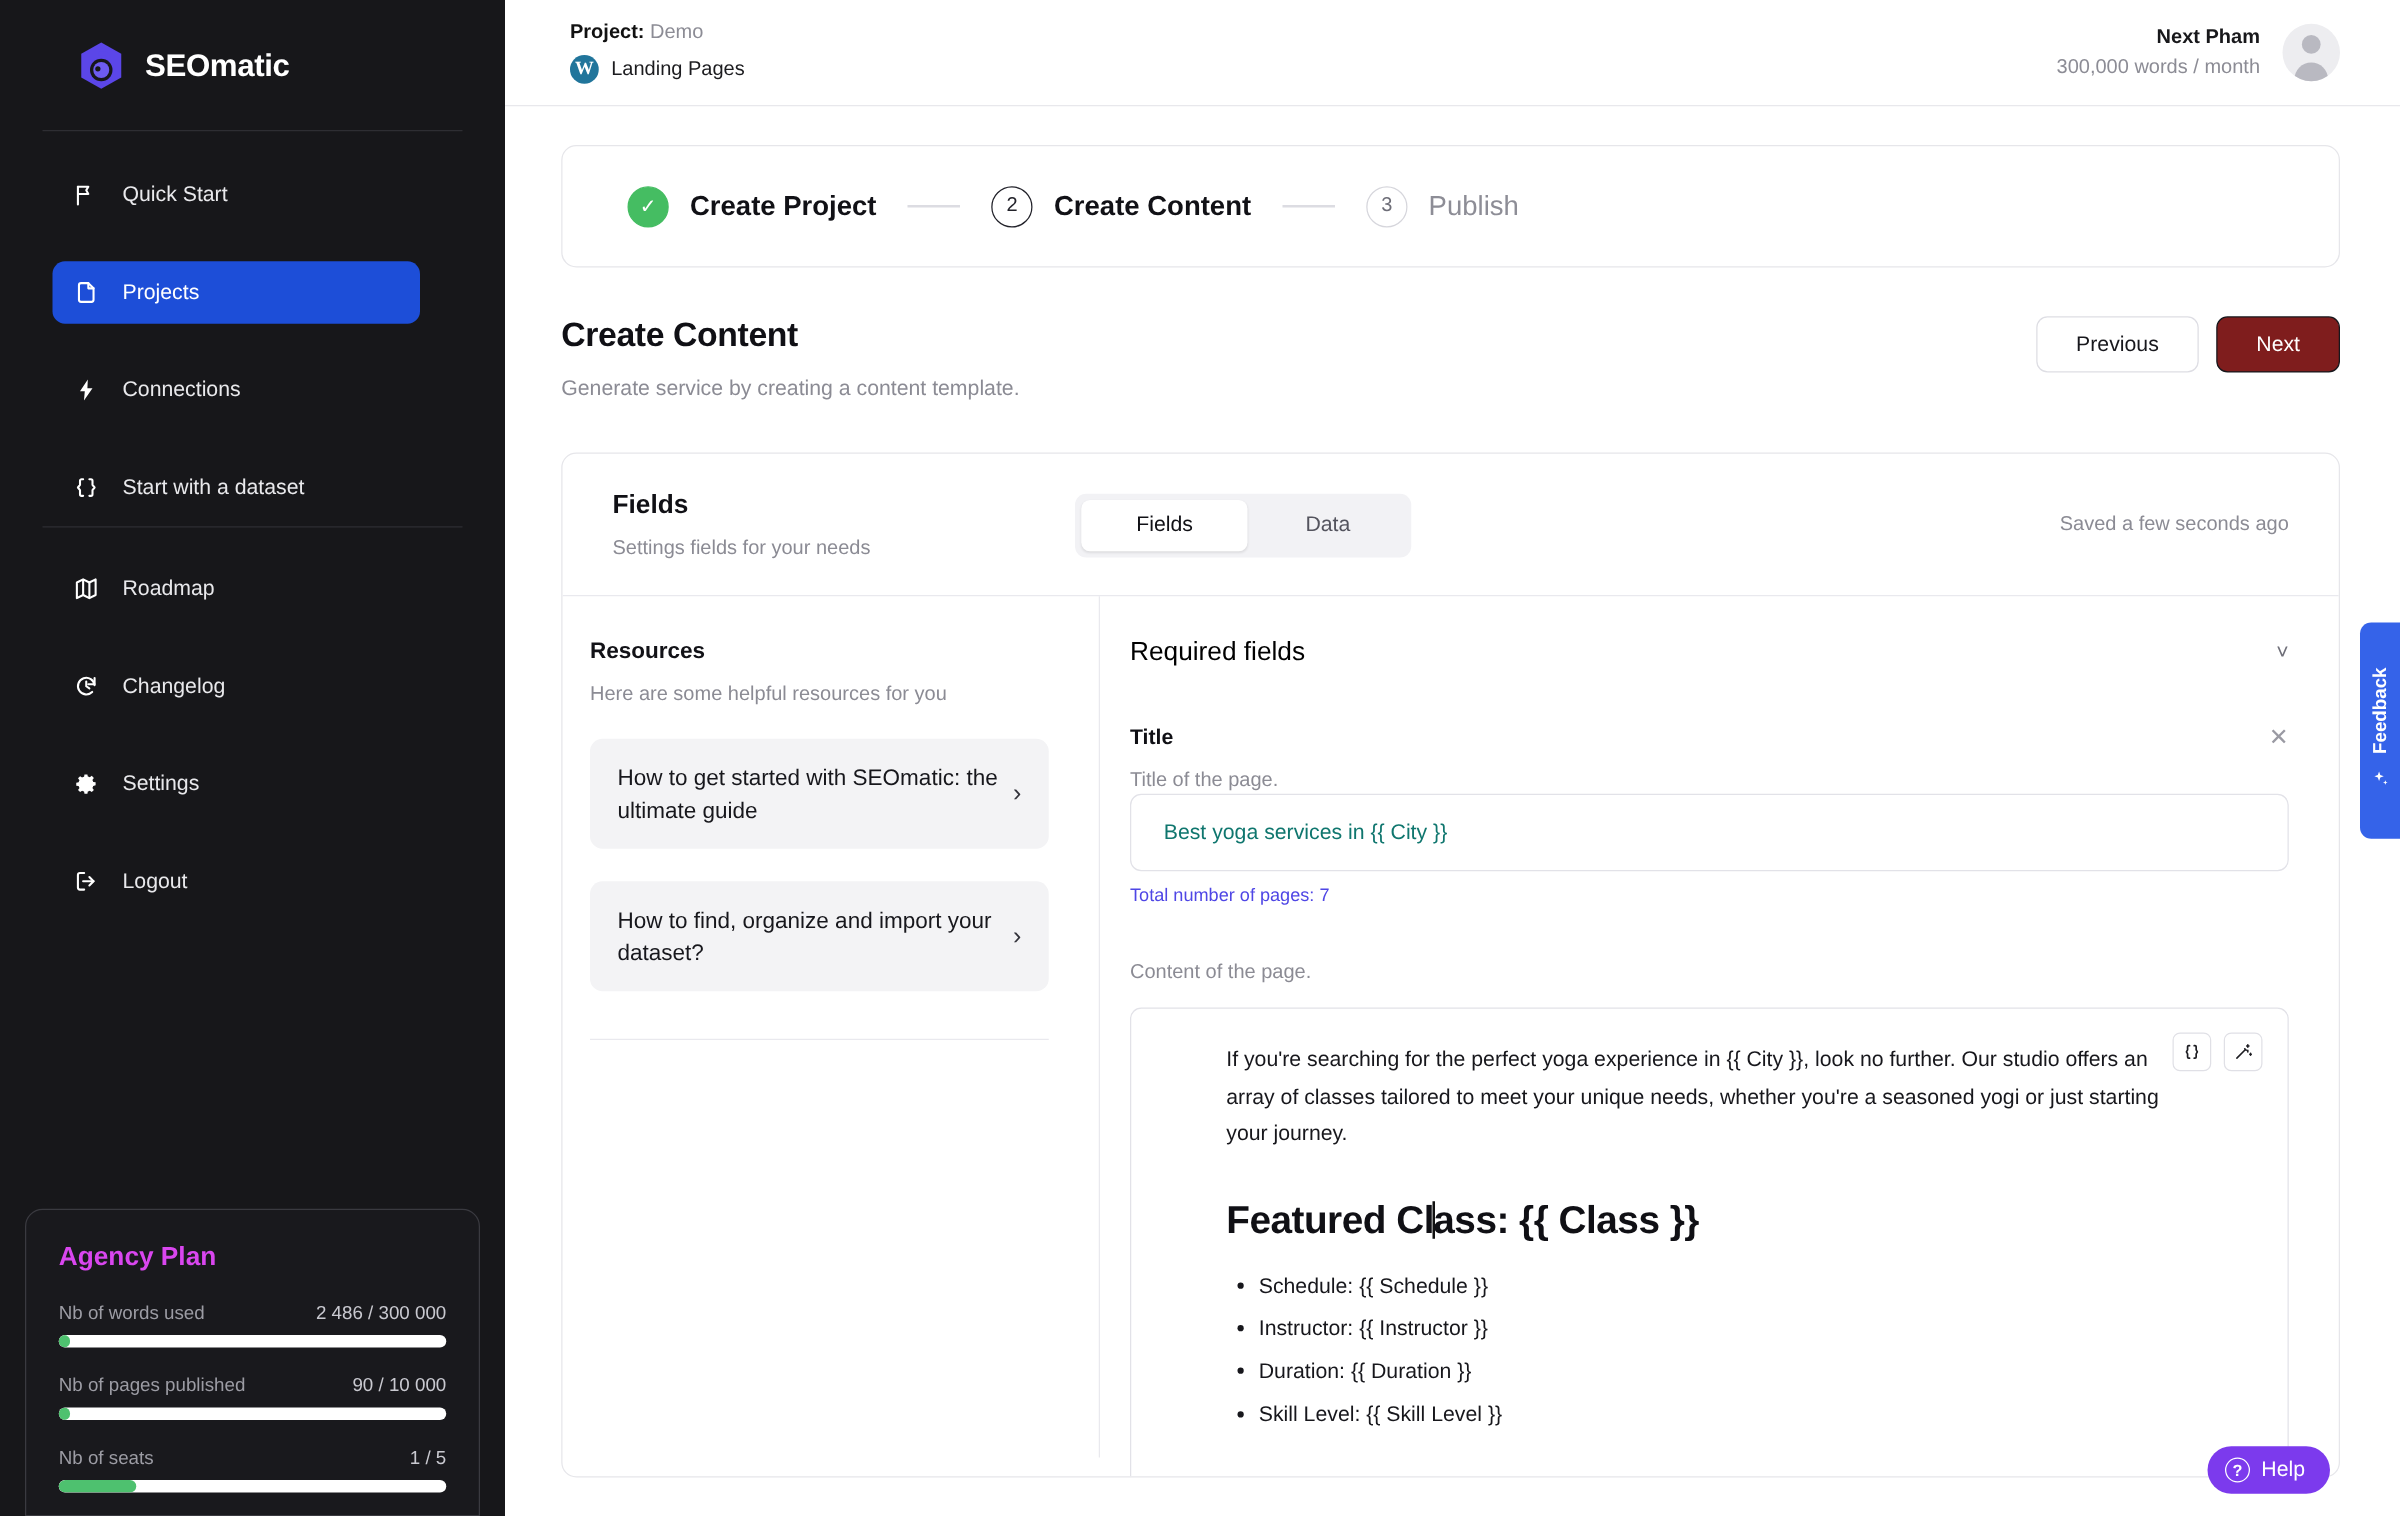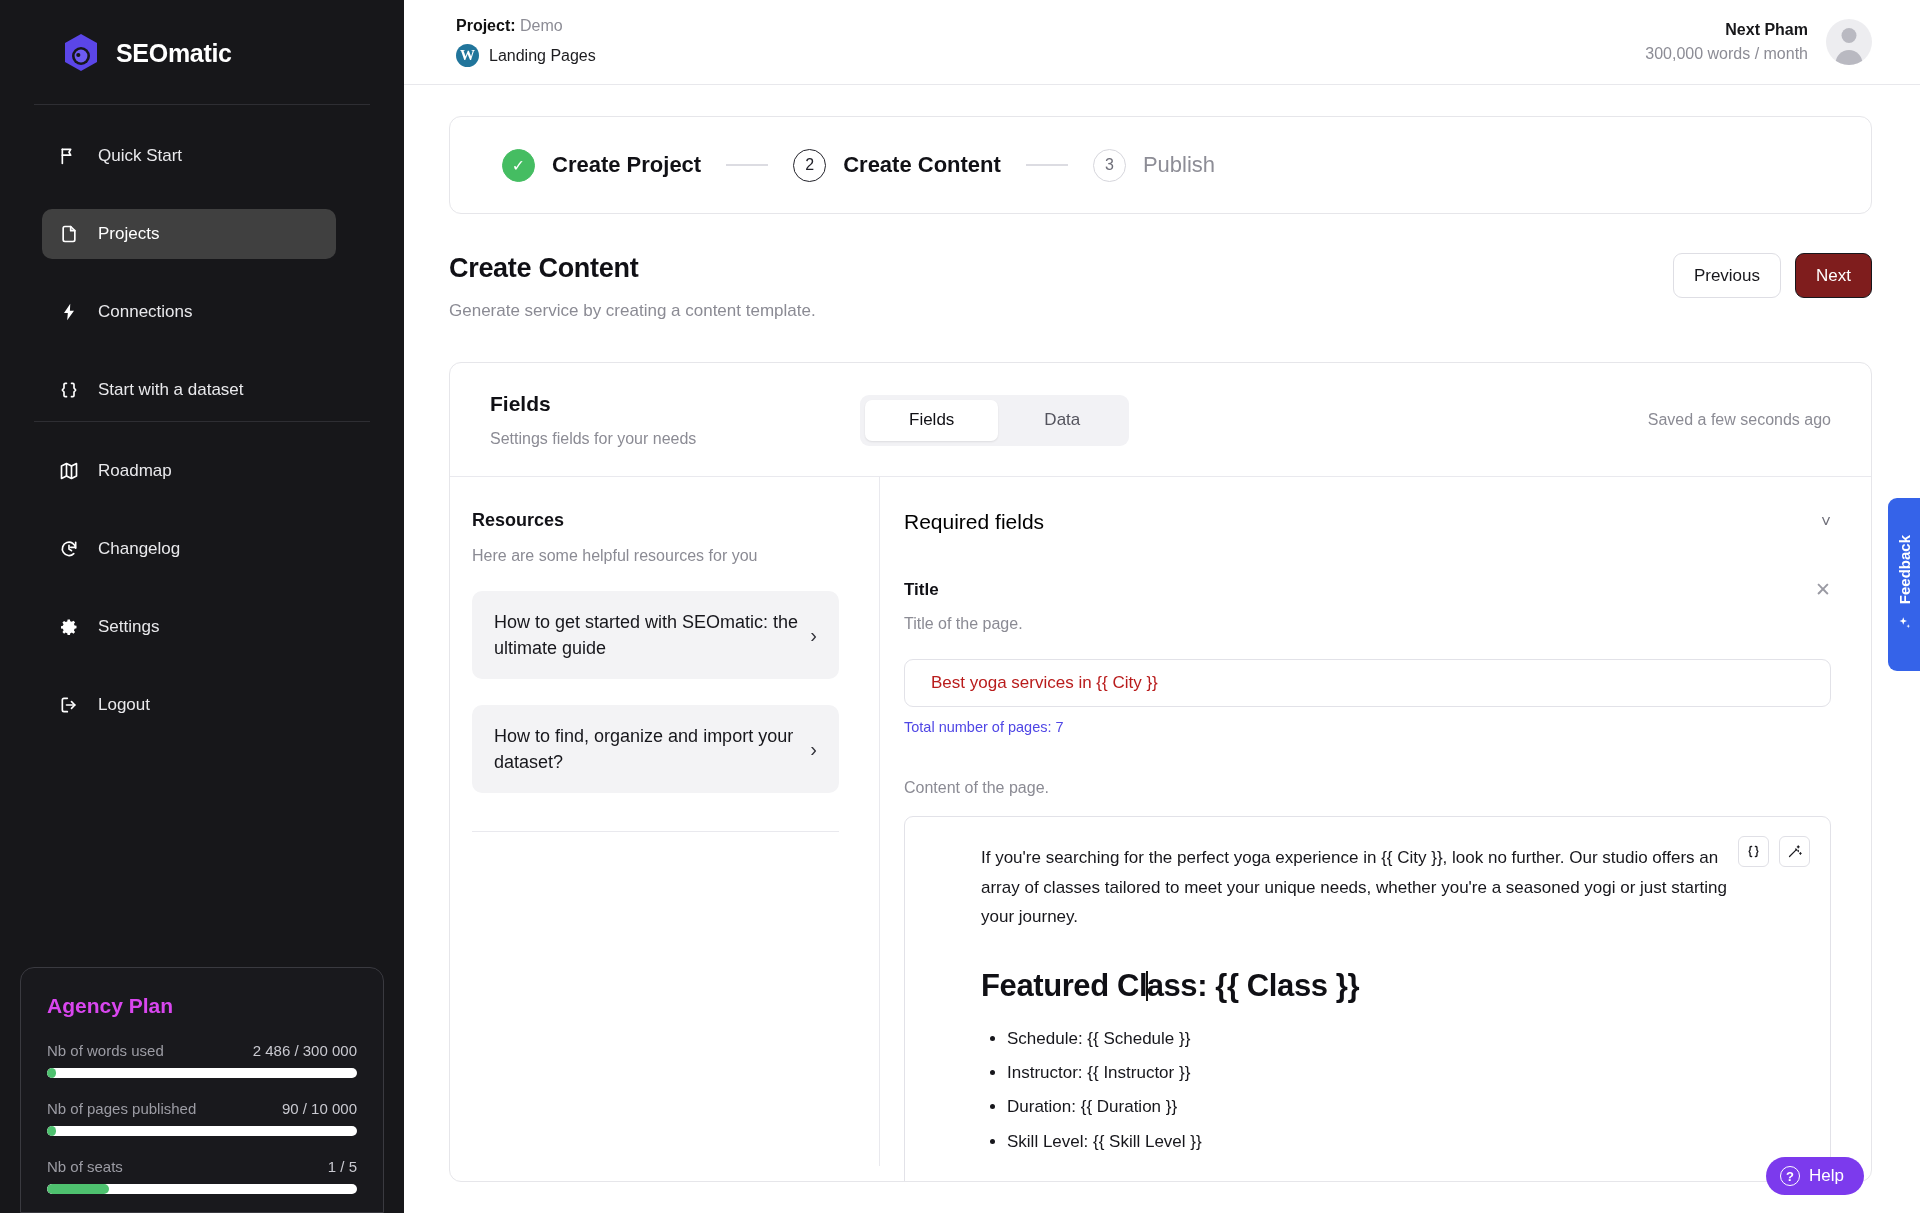--- a/index.html
+++ b/index.html
@@ -27,21 +27,21 @@
   .nav { padding: 26px 0 6px 0; }
   .nav-item {
     display: flex; align-items: center; gap: 18px;
     height: 50px; padding: 0 0 0 38px;
     border-radius: 10px; margin-bottom: 28px;
     cursor: pointer;
   }
   .nav-item:last-child { margin-bottom: 0; }
   .nav-item .ico { width: 22px; height: 22px; flex: 0 0 22px; display: flex; align-items: center; justify-content: center; }
   .nav-item .lbl { color: #e9e9ec; font-size: 17px; }
-  .nav-item.active { background: #404040; margin-left: 22px; margin-right: 48px; padding-left: 16px; }
+  .nav-item.active { background: #1d4ed8; margin-left: 22px; margin-right: 48px; padding-left: 16px; }
   .nav-item.active .lbl { color: #fff; }
 
   .nav2 { padding: 24px 0 0 0; }
   .nav2 .nav-item { margin-bottom: 28px; }
 
   
   .plan-card {
     position: absolute; left: 20px; right: 20px; bottom: 0;
     border: 1px solid #3a3a40; border-top-left-radius: 14px; border-top-right-radius: 14px;
     padding: 26px 26px 18px 26px;
@@ -95,21 +95,21 @@
   .step-badge.done { background: #45bd62; border-color: #45bd62; color: #fff; }
   .step-badge.current { border-color: #22222a; color: #22222a; }
   .step-label { font-size: 22px; color: #8d8d96; }
   .step-label.strong { color: #111116; font-weight: bold; }
   .step-line { width: 42px; height: 2px; background: #dcdce2; margin: 0 25px; }
 
   .page-head { display: flex; justify-content: space-between; align-items: flex-start; margin: 39px 0 0 0; }
   .page-title { font-size: 27px; font-weight: bold; color: #101015; letter-spacing: -0.3px; }
   .page-sub { font-size: 17px; color: #8b8b94; margin-top: 17px; }
   .page-actions { display: flex; gap: 14px; }
-  .btn { height: 45px; padding: 0 20px; border-radius: 9px; font-size: 17px; cursor: pointer;
+  .btn { height: 45px; padding: 0 31px; border-radius: 9px; font-size: 17px; cursor: pointer;
          display: flex; align-items: center; justify-content: center; }
   .btn-secondary { background: #fff; border: 1px solid #dedee4; color: #17171c; }
   .btn-primary { background: #7f1d1d; border: 1px solid #17171c; color: #fff; }
 
   .fields-card { border: 1px solid #e6e6ea; border-radius: 12px; margin-top: 41px; height: 820px; overflow: hidden; }
   .fields-head { display: flex; align-items: center; padding: 29px 40px 28px 40px; }
   .fields-head-left { width: 370px; }
   .fields-title { font-size: 21px; font-weight: bold; color: #101015; }
   .fields-sub { font-size: 16px; color: #8b8b94; margin-top: 14px; }
   .seg { background: #f2f2f5; border-radius: 9px; padding: 5px; display: flex; gap: 2px; }
@@ -131,22 +131,22 @@
   .req-col { flex: 1 1 auto; padding: 33px 40px 0 24px; position: relative; }
   .req-head { display: flex; align-items: center; justify-content: space-between; }
   .req-title { font-size: 21px; color: #000000; }
   .caret { color: #6e6e78; font-size: 17px; cursor: pointer; }
 
   .field-block { margin-top: 44px; }
   .field-label-row { display: flex; align-items: center; justify-content: space-between; }
   .field-label { font-size: 17px; font-weight: bold; color: #101015; }
   .field-x { color: #9a9aa3; font-size: 19px; cursor: pointer; }
   .field-hint { font-size: 16px; color: #8b8b94; margin-top: 14px; }
-  .input-box { border: 1px solid #e2e2e8; border-radius: 9px; height: 48px; margin-top: 26px;
-               display: flex; align-items: center; padding: 0 26px; font-size: 17px; color: #b91c1c; }
+  .input-box { border: 1px solid #e2e2e8; border-radius: 9px; height: 62px; margin-top: 1px;
+               display: flex; align-items: center; padding: 0 26px; font-size: 17px; color: #0f766e; }
   .input-note { font-size: 14.5px; color: #4f46e5; margin-top: 12px; }
 
   .editor { border: 1px solid #e2e2e8; border-radius: 9px; margin-top: 19px; position: relative;
             padding: 26px 96px 0 76px; height: 400px; overflow: hidden; }
   .editor-tools { position: absolute; top: 19px; right: 20px; display: flex; gap: 10px; }
   .etool { width: 31px; height: 31px; border: 1px solid #e0e0e6; border-radius: 6px; background: #fff;
            display: flex; align-items: center; justify-content: center; cursor: pointer; font-size: 15px; color: #1d1d22; }
   .ed-p { font-size: 17px; color: #17171c; line-height: 1.74; }
   .ed-h2 { font-size: 31px; font-weight: bold; color: #101015; margin-top: 36px; letter-spacing: -0.4px; position: relative; }
   .caret-bar { display:inline-block; width:1.5px; height:30px; background:#111; vertical-align:-5px; margin:0 -1px; }

